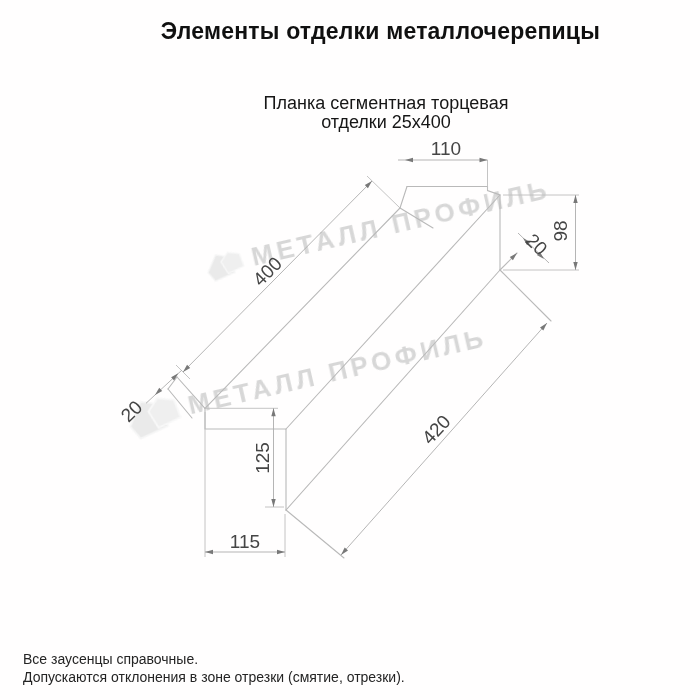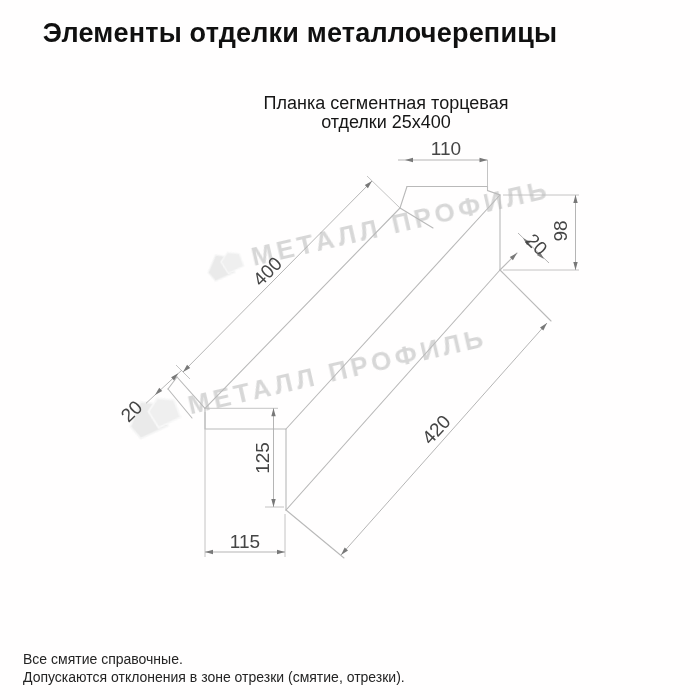--- a/index.html
+++ b/index.html
@@ -1,22 +1,22 @@
 <!DOCTYPE html>
 <html><head>
 <meta charset="utf-8">
 <style>
   html,body{margin:0;padding:0;background:#fff;}
   .page{
     position:relative;width:700px;height:700px;background:#fffefe;overflow:hidden;
     font-family:"Liberation Sans", sans-serif;color:#111;
   }
   .title{
-    position:absolute;top:18px;left:0;width:600px;text-align:center;
-    font-size:27px;font-weight:bold;letter-spacing:0.2px;color:#101010;
+    position:absolute;top:18px;left:0;width:600px;text-align:right;
+    font-size:23px;font-weight:bold;letter-spacing:0.2px;color:#101010;
   }
   .subtitle{
     position:absolute;top:94px;left:0;width:700px;text-align:center;
     font-size:18px;line-height:19px;color:#161616;padding-left:36px;
   }
   .footnotes{
     position:absolute;left:23px;top:650px;font-size:14px;line-height:18px;color:#242424;
   }
   .watermark{
     position:absolute;display:flex;align-items:center;gap:8px;
@@ -128,17 +128,17 @@
       <text class="dimtext" transform="translate(532,249) rotate(45)">20</text>
       <text class="dimtext" transform="translate(272,276) rotate(-45)">400</text>
       <text class="dimtext" transform="translate(441,434) rotate(-47)">420</text>
       <text class="dimtext" transform="translate(136,416) rotate(-44)">20</text>
       <text class="dimtext" transform="translate(269,458) rotate(-90)">125</text>
       <text class="dimtext" transform="translate(245,548)">115</text>
     </g>
   </svg>
 
   <div class="footnotes">
-    <div>Все смятие справочные.</div>
+    <div>Все заусенцы справочные.</div>
     <div>Допускаются отклонения в зоне отрезки (смятие, отрезки).</div>
   </div>
 
 </div>
 
 </body></html>

